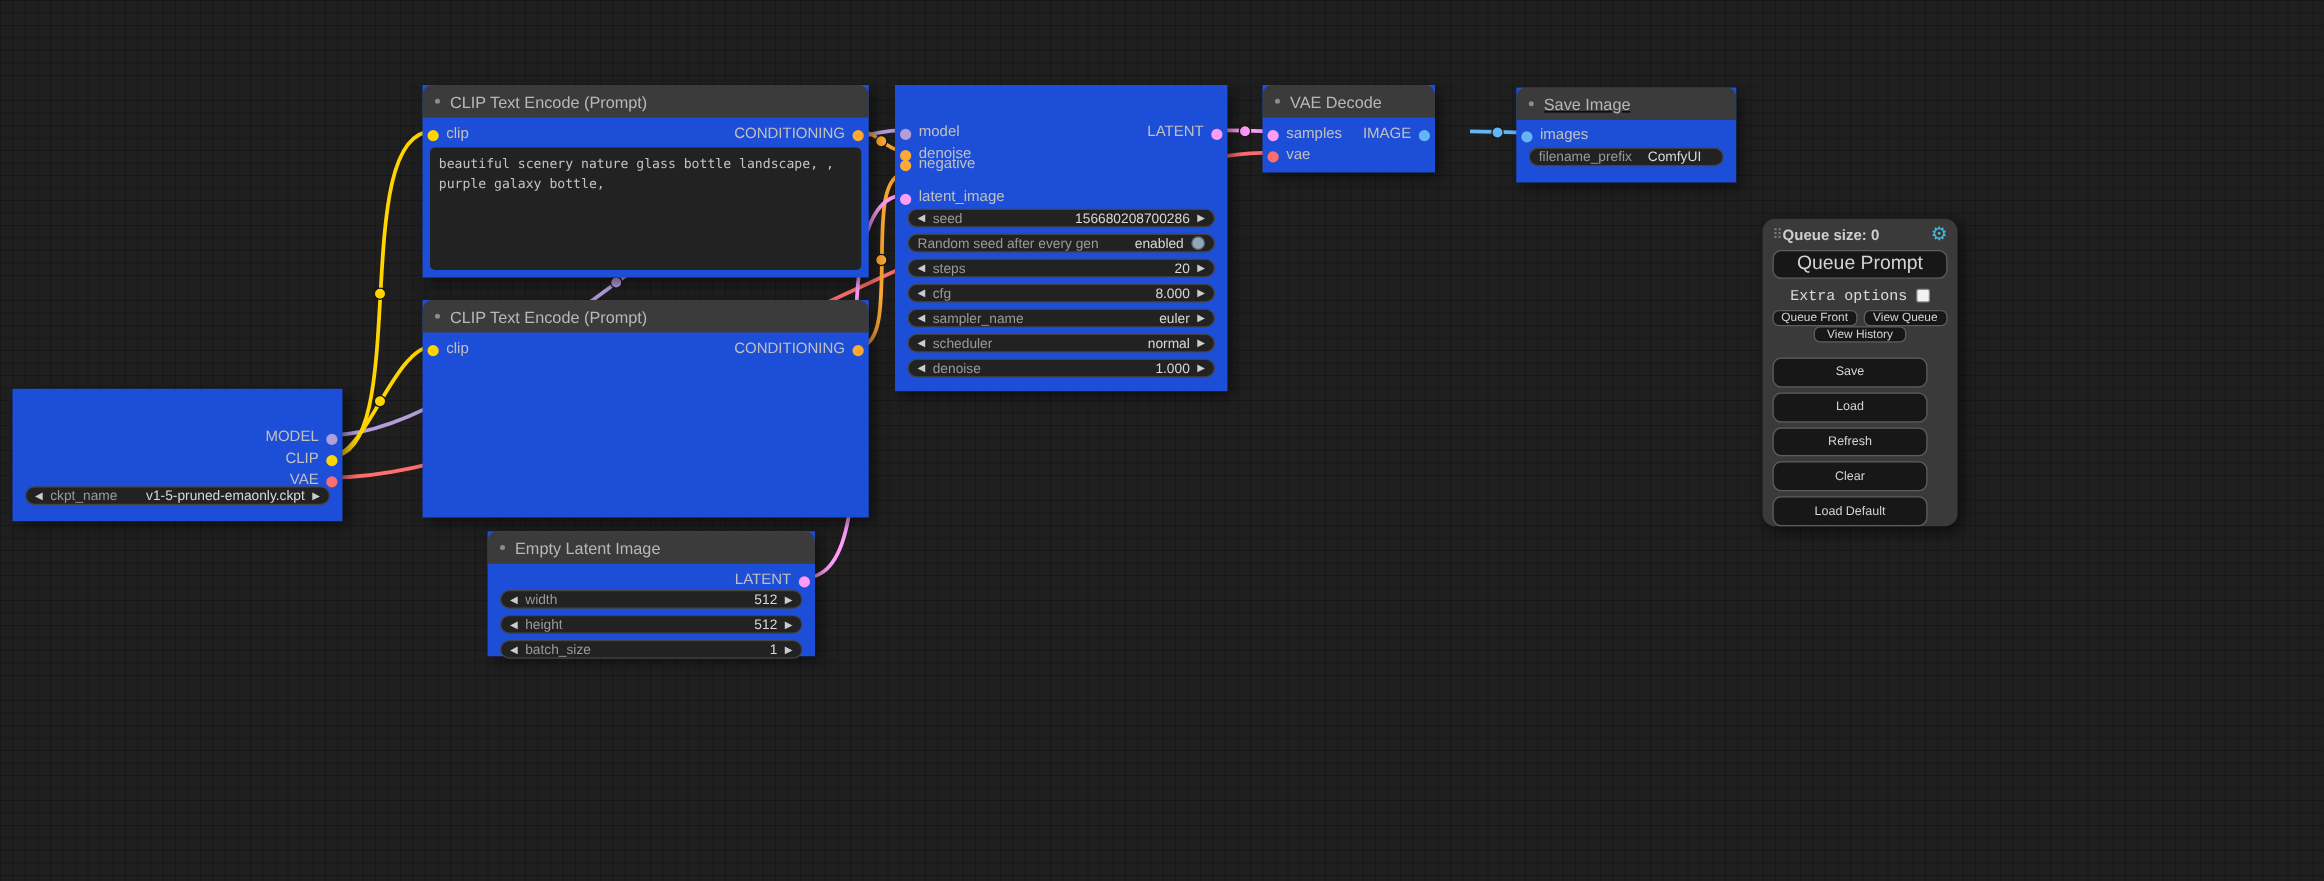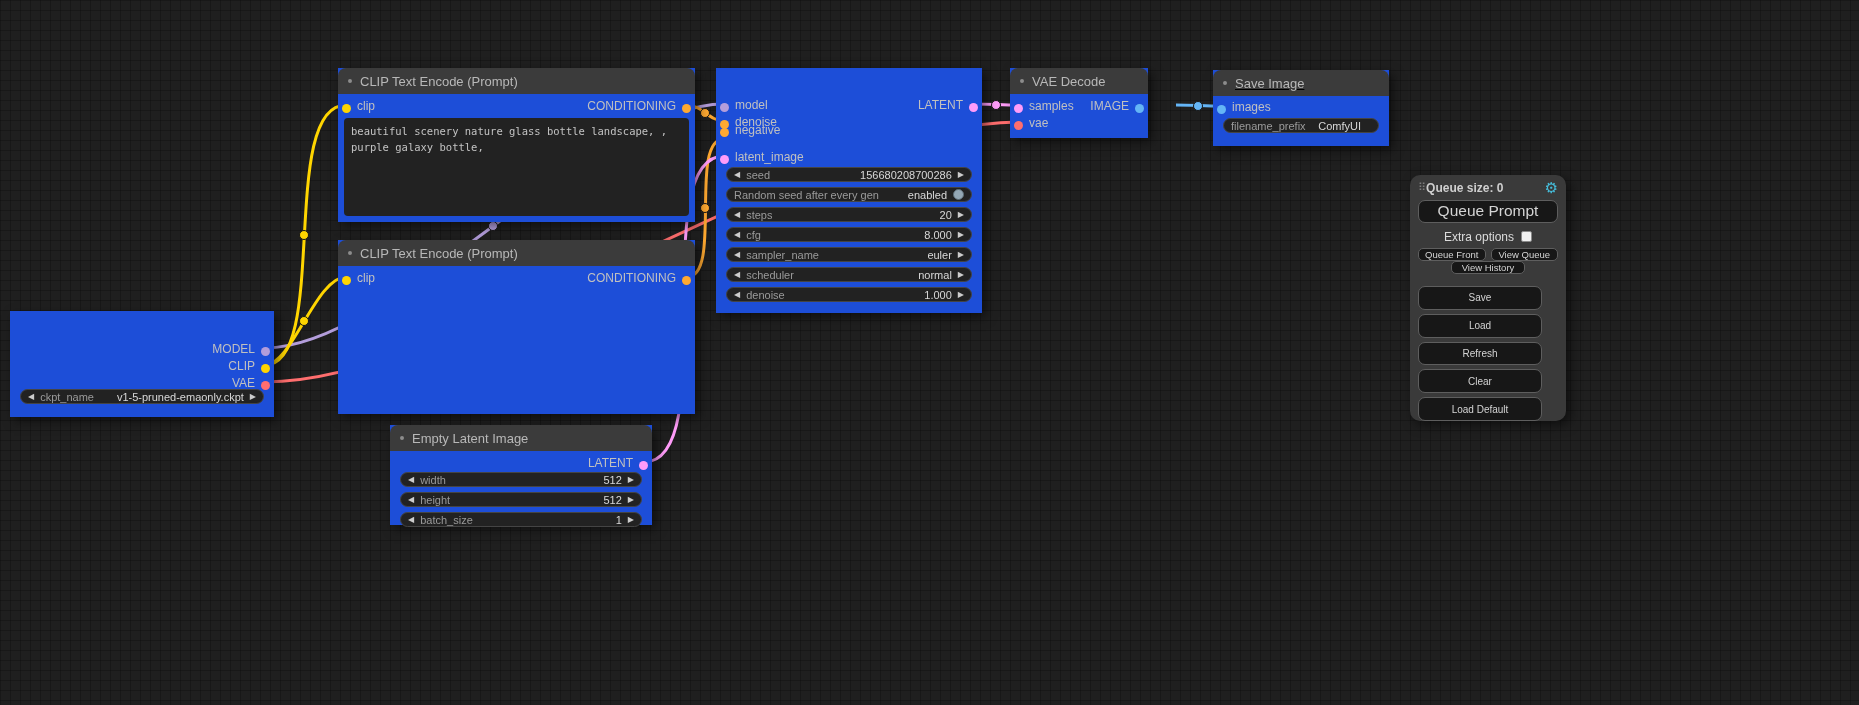--- a/index.html
+++ b/index.html
@@ -75,21 +75,21 @@
   .queue-size { flex:1; text-align:left;font-weight:bold; }
   .gear { color:#45bcd9; font-size:15px; line-height:1; cursor:pointer; }
   .btn {
     background:#171717; border:1px solid #5e5e5e; border-radius:7px;
     color:#d4d4d4; font-family:"Liberation Sans", sans-serif;
     display:flex; align-items:center; justify-content:center; cursor:pointer;
   }
   .btn-queue { margin:3px 8px 0 8px; height:24px; font-size:15.5px; }
   .extra-options {
     margin:7px 0 3px 0; display:flex; align-items:center; justify-content:center;
-    gap:7px; color:#dcdcdc; font-size:12px;
+    gap:7px; color:#dcdcdc; font-size:12px;font-family:Liberation Mono, monospace;
   }
   .checkbox {
     width:11px; height:11px; background:#f2f2f2; border:1px solid #8a8a8a;
     border-radius:2px; cursor:pointer;
   }
   .small-row { display:flex; gap:5px; margin:1px 8px 0 8px; }
   .btn-small { flex:1; height:13px; font-size:9.5px; border-radius:5px; }
   .vh-row { display:flex; justify-content:center; margin-top:0; }
   .btn-vh { height:13px; font-size:9.5px; border-radius:5px; padding:0 10px; }
   .btn-big { margin:4px 24px 0 8px; height:25px; font-size:10px; }

